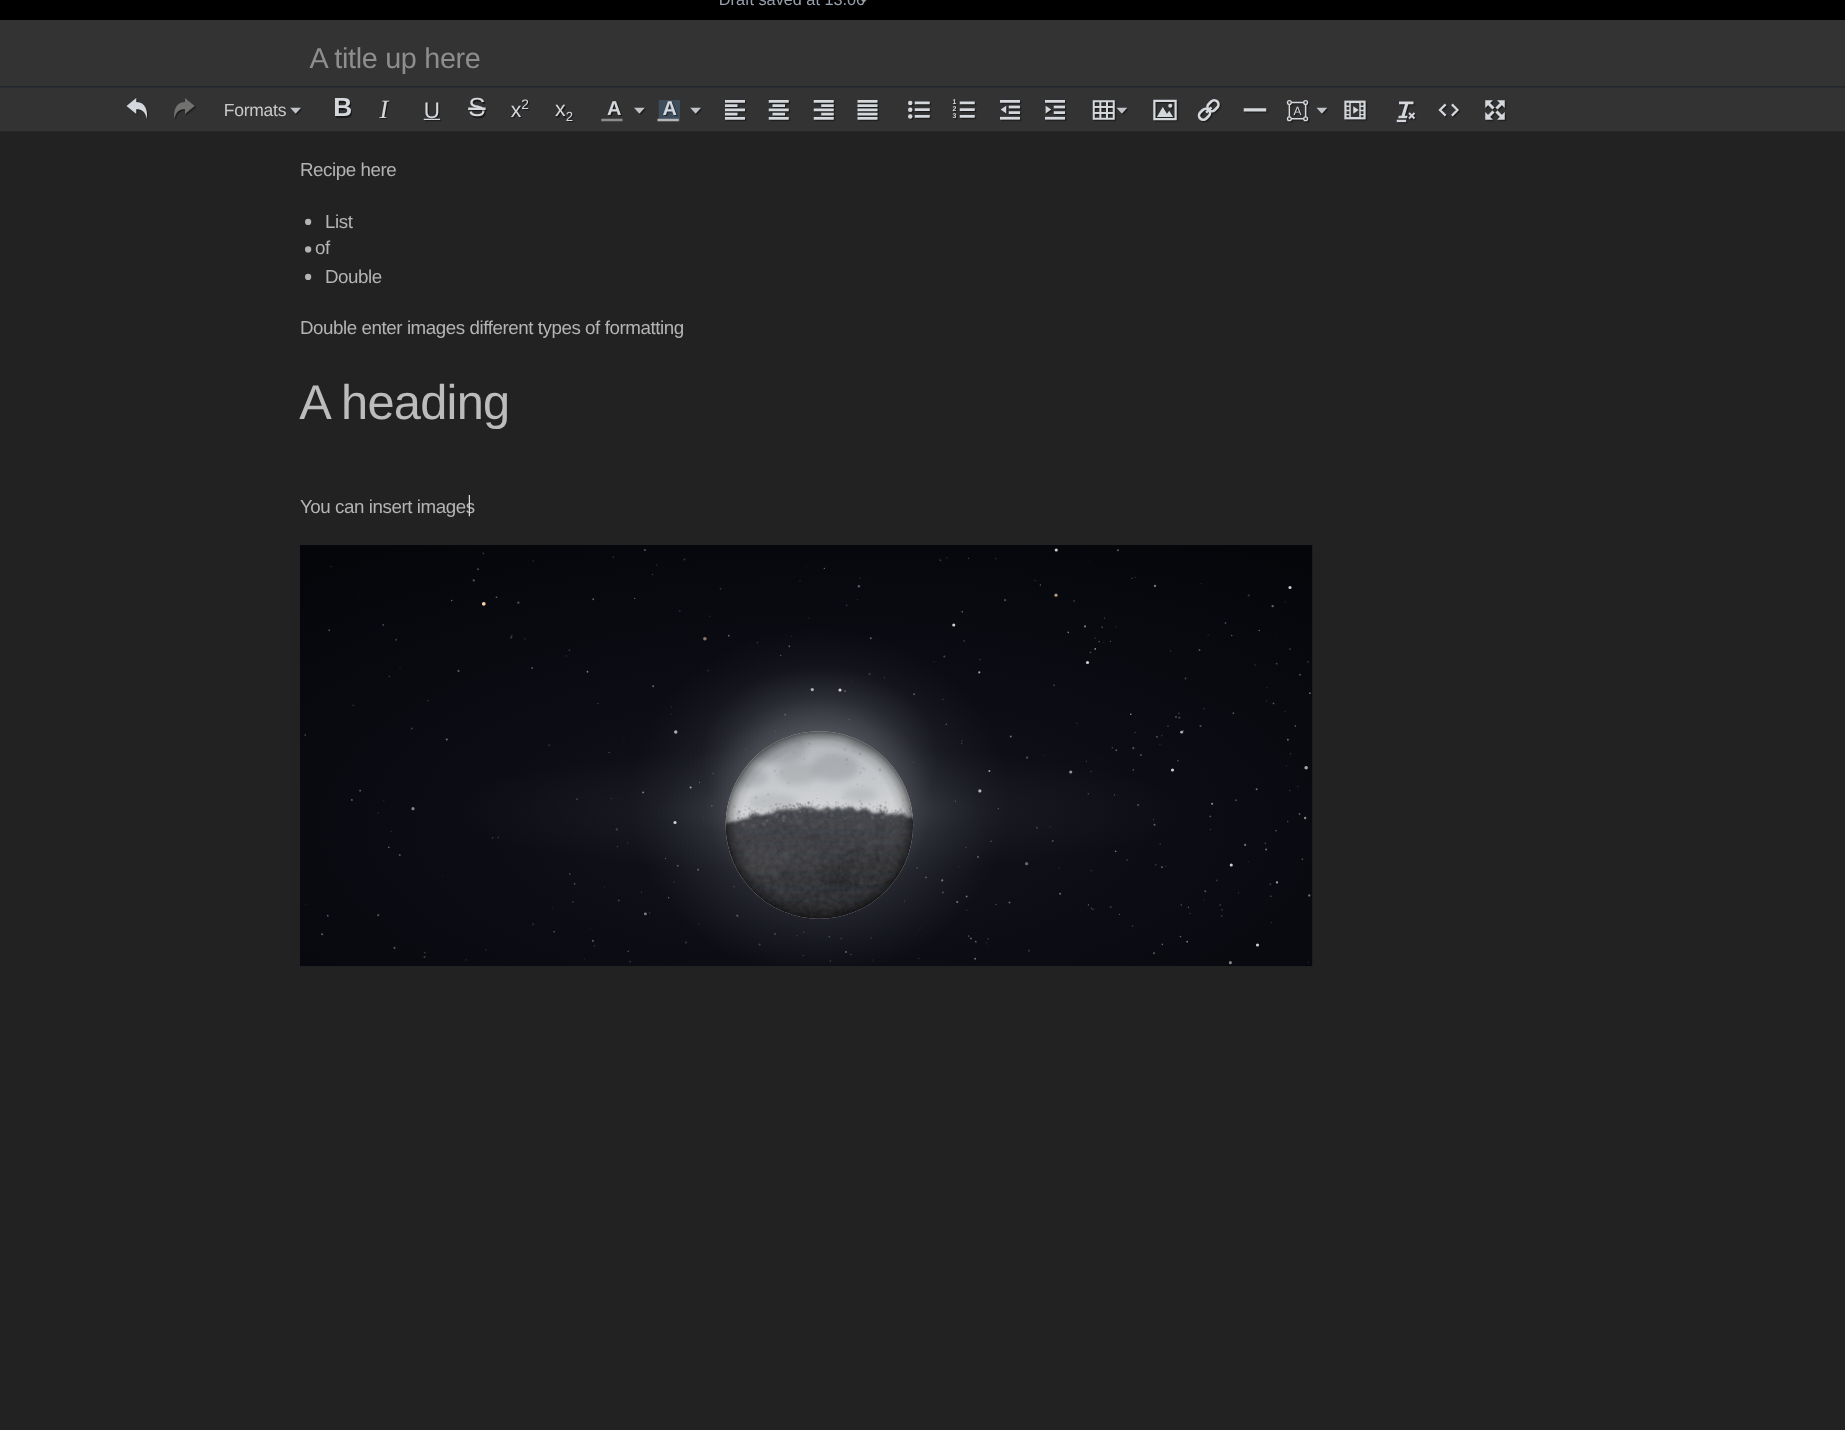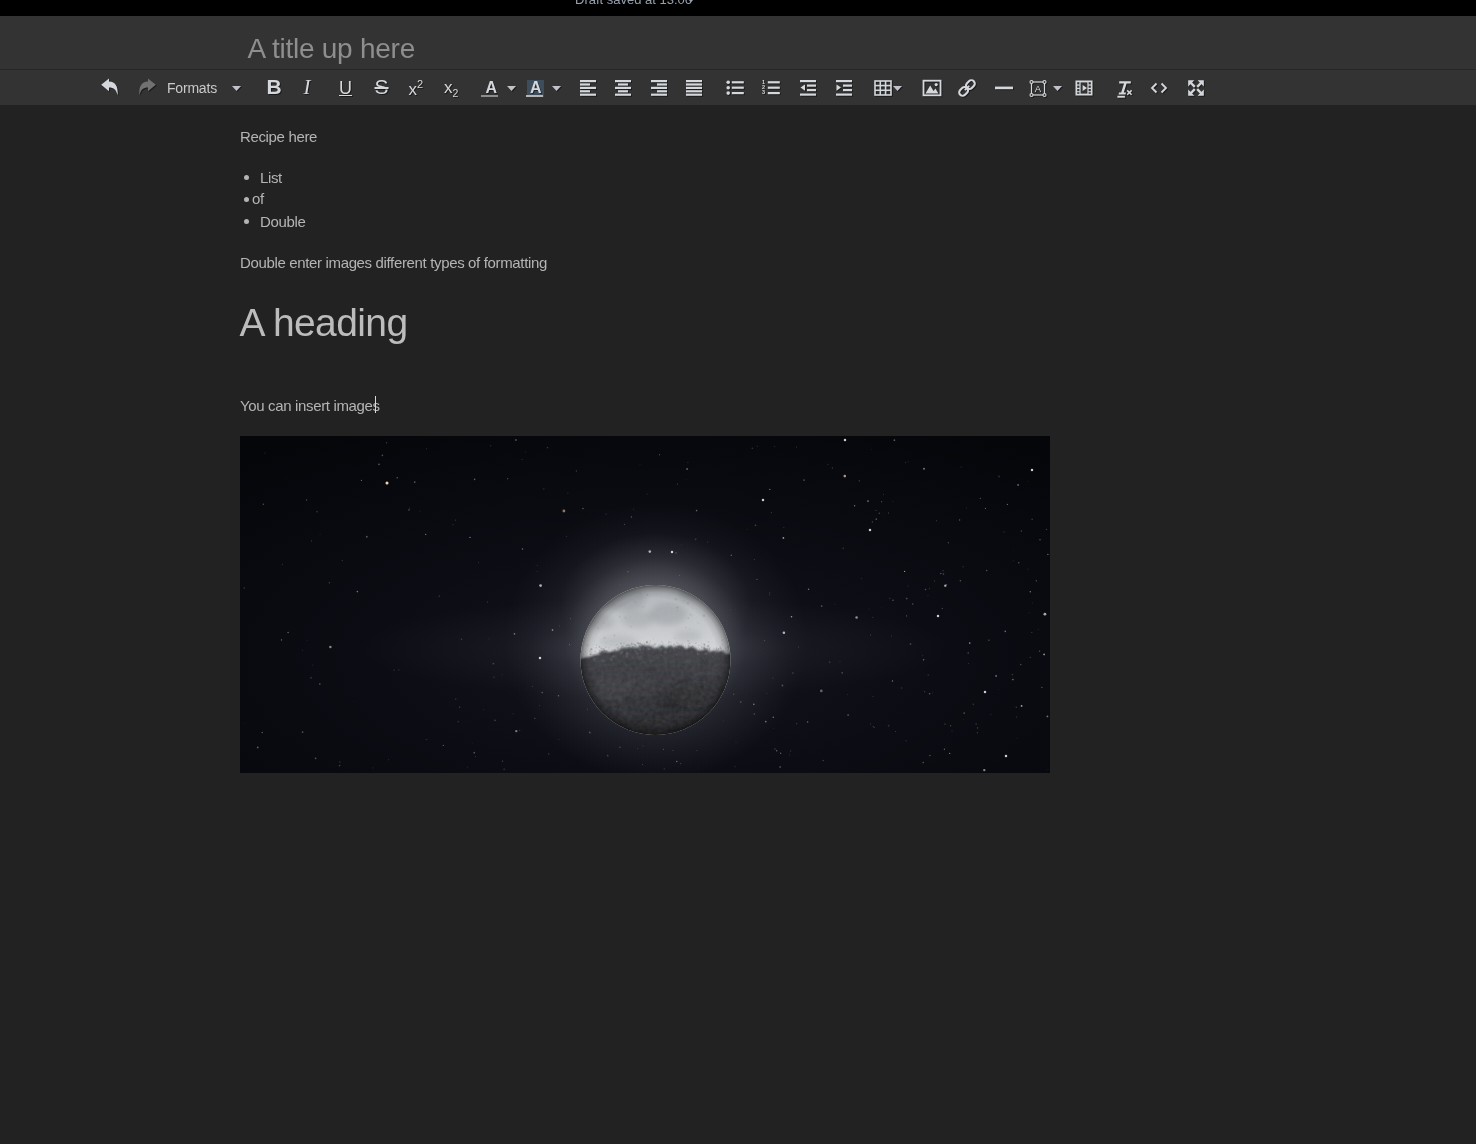--- a/index.html
+++ b/index.html
@@ -11,22 +11,22 @@
 .dot { position:absolute; width:5px; height:5px; border-radius:50%; background:#b4b4b4; }
 </style></head><body>
 <div class="abs" style="left:0;top:0;width:1476px;height:16px;background:#000"></div>
 <div class="abs" style="left:575px;top:-8px;font-size:13px;color:#97a1ad">Draft saved at 13:06</div>
 <svg class="abs" style="left:686px;top:-3px" width="10" height="7" viewBox="0 0 10 7">
     <path d="M1,0 L5,4 L9,0" fill="none" stroke="#97a1ad" stroke-width="1.6"></path>
   </svg>
 <div class="abs" style="left:0;top:16px;width:1476px;height:53px;background:#333333"></div>
 <div class="abs" style="left:0;top:69px;width:1476px;height:1px;background:#1f2935"></div>
 <div class="abs" style="left:0;top:70px;width:1476px;height:35px;background:#333333"></div>
-<div class="abs" style="left:247.5px;top:32.9px;font-size:28px;letter-spacing:-0.25px;color:#8e8e8e">A title up here</div>
-<div class="tx" style="left:167px;top:80px;font-size:14px;letter-spacing:-0.2px;color:#c9c9c9;text-shadow:none">Formats</div>
+<div class="abs" style="left:247.5px;top:32.9px;font-size:23px;letter-spacing:-0.25px;color:#8e8e8e">A title up here</div>
+<div class="tx" style="left:179px;top:80px;font-size:14px;letter-spacing:-0.2px;color:#c9c9c9;text-shadow:none">Formats</div>
 <div class="tx" style="left:266.5px;top:75.2px;font-size:21px;font-weight:bold">B</div>
 <div class="tx" style="left:303.5px;top:75.2px;font-size:21px;font-style:italic;font-family:'Liberation Serif',serif">I</div>
 <div class="tx" style="left:339px;top:77.8px;font-size:18px;text-decoration:underline">U</div>
 <div class="tx" style="left:374.5px;top:75.2px;font-size:21px;text-decoration:line-through">S</div>
 <div class="tx" style="left:408.5px;top:78px;font-size:17px">x<span style="font-size:11px;vertical-align:6.5px">2</span></div>
 <div class="tx" style="left:444px;top:78px;font-size:17px">x<span style="font-size:10.5px;vertical-align:-3.5px">2</span></div>
 <div class="tx" style="left:485.5px;top:79px;font-size:16px;font-weight:bold">A</div>
 <div class="abs" style="left:481px;top:94.5px;width:16.5px;height:2.6px;background:#8c8c8c"></div>
 <div class="abs" style="left:527px;top:79.5px;width:17px;height:17px;background:#3d4d5c"></div>
 <div class="tx" style="left:530px;top:79px;font-size:16px;font-weight:bold">A</div>

